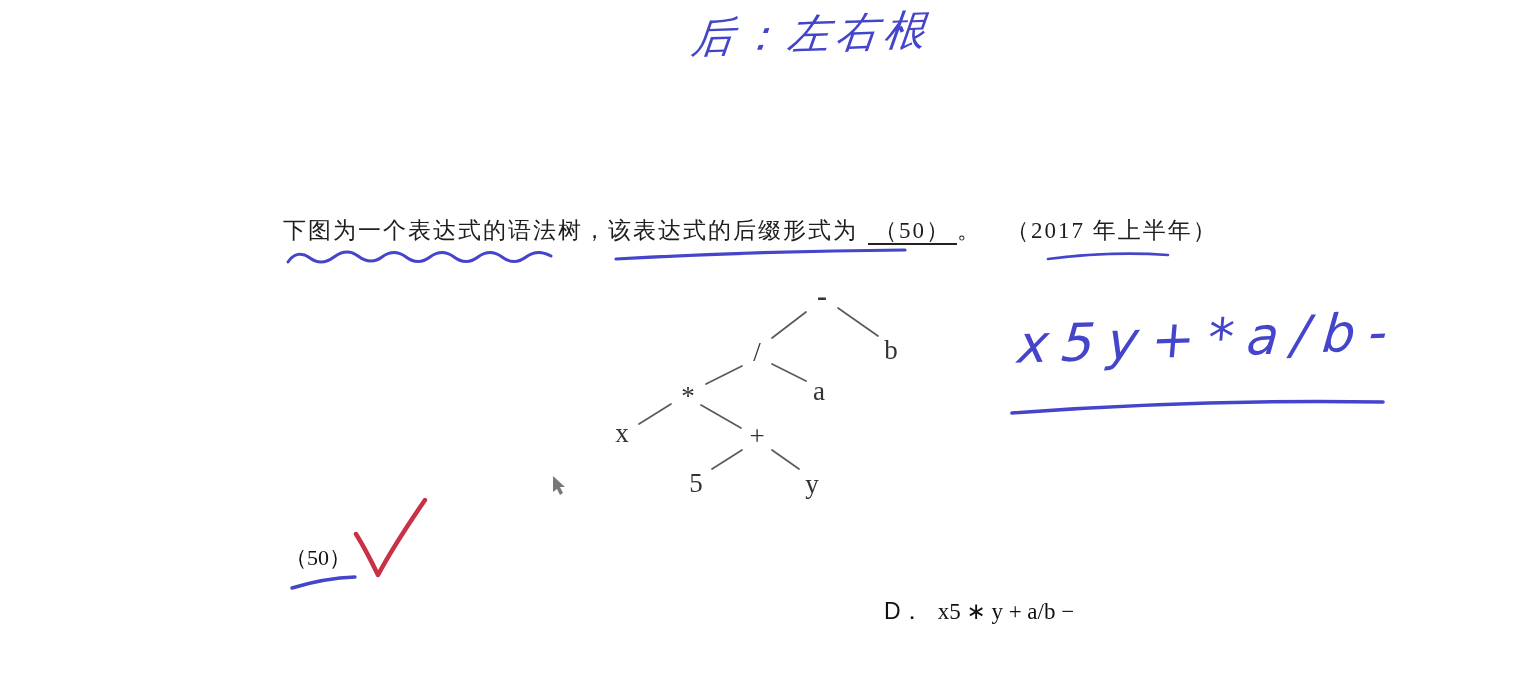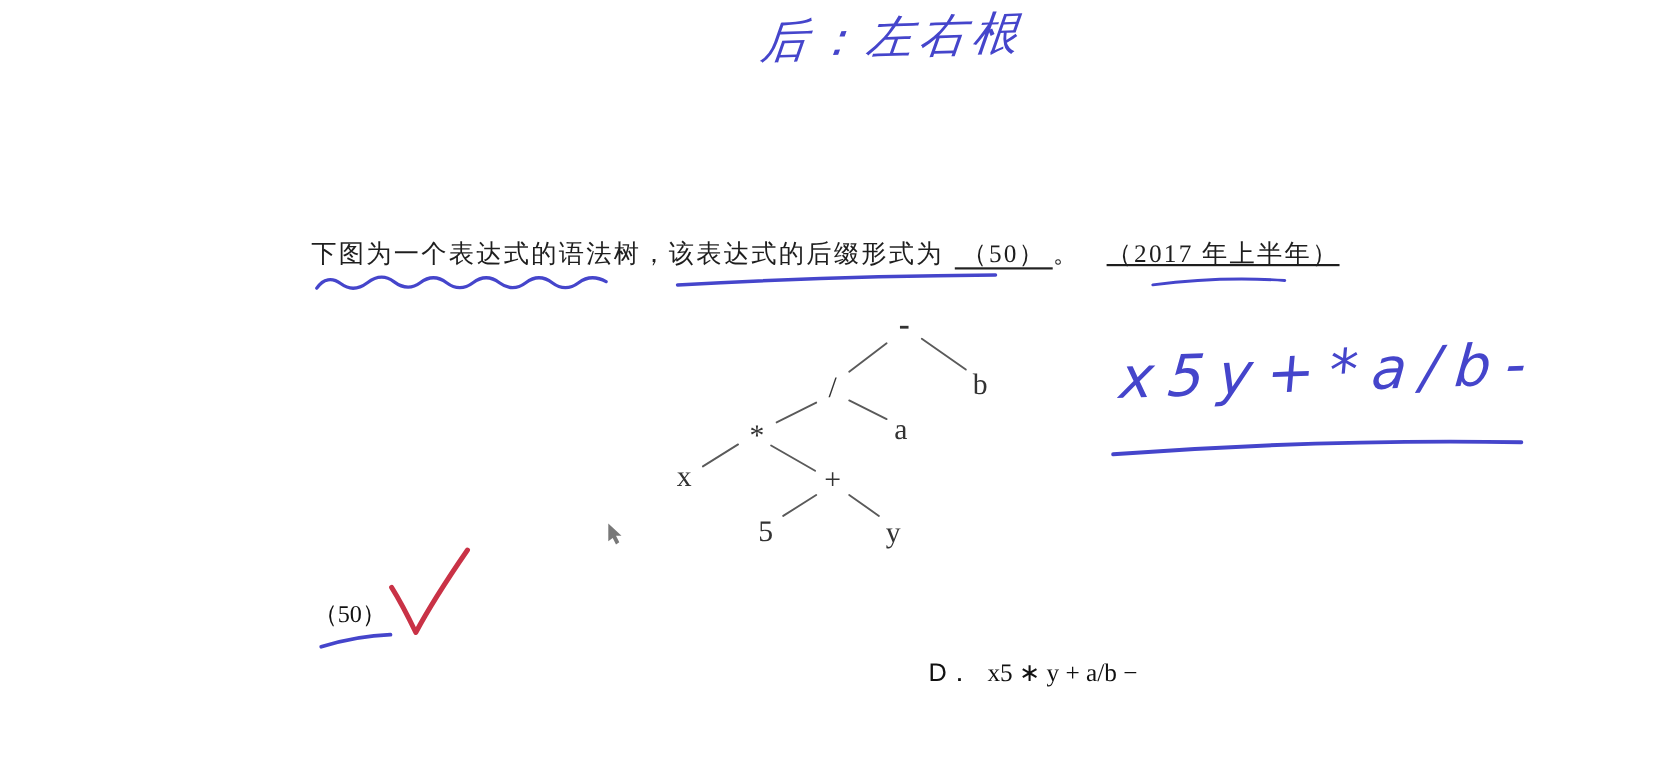--- a/index.html
+++ b/index.html
@@ -5,21 +5,21 @@
   html,body{margin:0;padding:0;background:#fff;}
   .stage{position:relative;width:1521px;height:693px;background:#ffffff;overflow:hidden;
          font-family:"Liberation Serif", serif;color:#232323;}
   
   .hw{position:absolute;font-family:"DejaVu Sans", sans-serif;font-style:italic;white-space:nowrap;}
   .hw-top{left:692px;top:6px;font-size:42px;letter-spacing:6px;transform:rotate(-2deg) skewX(-8deg);}
   .hw-answer{left:1018px;top:308px;font-size:52px;letter-spacing:13px;transform:rotate(-2deg) skewX(-7deg);}
   
   .question{position:absolute;left:283px;top:215px;font-size:23px;letter-spacing:2px;white-space:nowrap;color:#1e1e1e;}
   .blank{border-bottom:2px solid #222;padding:0 6px;margin-left:10px;}
-  .src{margin-left:24px;text-decoration:underline;}
+  .src{margin-left:24px;}
   
   .tnode{position:absolute;transform:translate(-50%,-50%);font-size:27px;color:#333;}
   .tnode.root{font-weight:bold;font-size:30px;}
   
   .opt{position:absolute;font-size:23px;white-space:nowrap;color:#111;}
   .opt .key{font-family:"Liberation Sans", sans-serif;margin-right:14px;}
   .optnum{position:absolute;font-size:22px;color:#111;}
   svg.overlay{position:absolute;left:0;top:0;pointer-events:none;}
 </style>
 </head>
@@ -39,21 +39,21 @@
     <span class="tnode" style="left:819px;top:391px">a</span>
     <span class="tnode" style="left:622px;top:433px">x</span>
     <span class="tnode" style="left:757px;top:436px">+</span>
     <span class="tnode" style="left:696px;top:483px">5</span>
     <span class="tnode" style="left:812px;top:484px">y</span>
   </div>
 
   <div class="hw hw-answer" style="color:#4545cb;">x5y+*a/b-</div>
 
   <div class="optnum" style="left:285px;top:543px">（50）</div>
-  <div class="opt" style="left:844px;top:596px"><span class="key">D．</span><span>x5 ∗ y + a/b −</span></div>
+  <div class="opt" style="left:884px;top:596px"><span class="key">D．</span><span>x5 ∗ y + a/b −</span></div>
 
   <svg class="overlay" width="1521" height="693" viewBox="0 0 1521 693">
 
     <g stroke="#5a5a5a" stroke-width="1.7" stroke-linecap="round">
       <line x1="806" y1="312" x2="772" y2="338" stroke="#5a5a5a"></line>
       <line x1="838" y1="308" x2="878" y2="336" stroke="#5a5a5a"></line>
       <line x1="742" y1="366" x2="706" y2="384" stroke="#5a5a5a"></line>
       <line x1="772" y1="364" x2="806" y2="381" stroke="#5a5a5a"></line>
       <line x1="671" y1="404" x2="639" y2="424" stroke="#5a5a5a"></line>
       <line x1="701" y1="405" x2="741" y2="428" stroke="#5a5a5a"></line>

